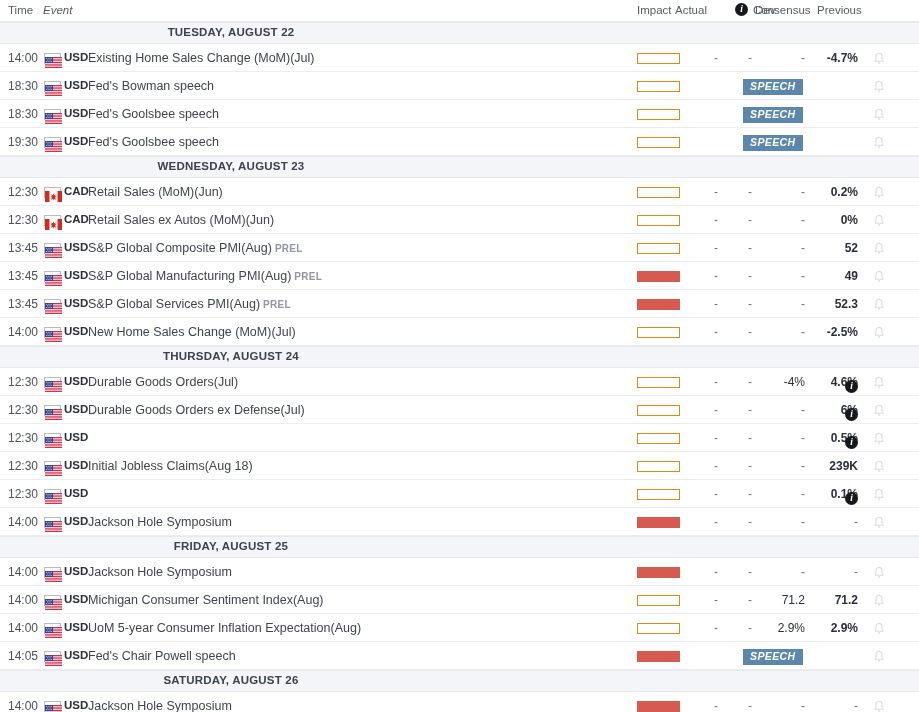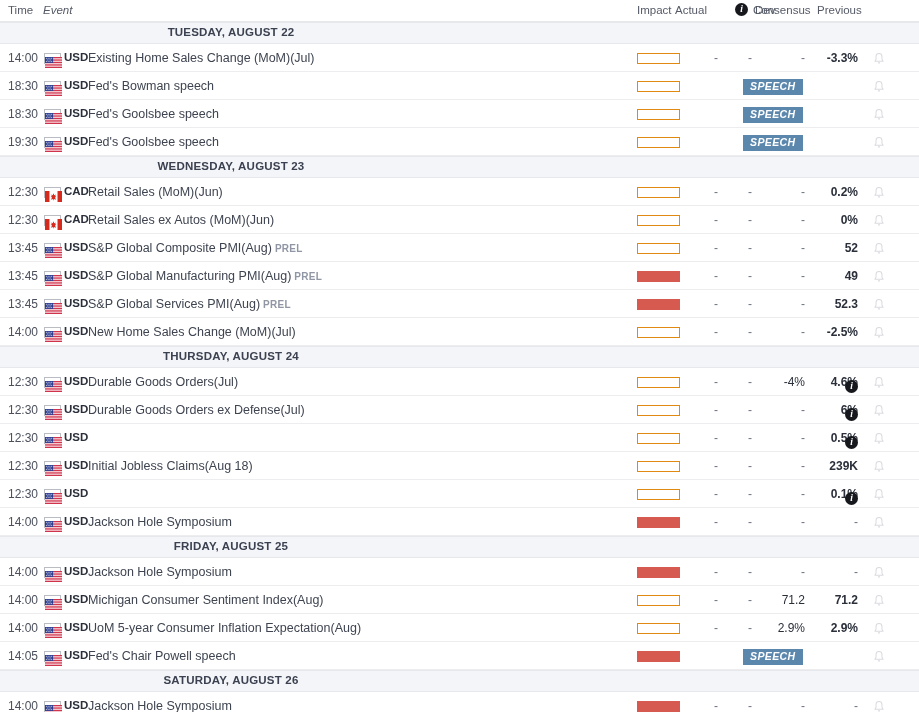--- a/index.html
+++ b/index.html
@@ -213,21 +213,21 @@
               <rect x="5" y="5" width="1" height="1"></rect>
               <rect x="7" y="5" width="1" height="1"></rect>
             </g>
           </svg></span>
         <span class="ev-ccy">USD</span>
         <span class="ev-name"><span>Existing Home Sales Change (MoM)(Jul)</span></span>
         <span class="impact medium"><span class="fill"></span></span>
         <span class="val v-actual dash">-</span>
         <span class="val v-dev dash">-</span>
         <span class="val v-consensus dash">-</span>
-        <span class="val v-previous">-3.3%</span>
+        <span class="val v-previous">-4.7%</span>
         <span class="bell">
           <svg viewBox="0 0 16 16" width="14" height="14">
             <path d="M8 1.6 C 6.0 1.6 4.6 3.1 4.6 5.0 L4.6 8.3 L3.3 10.6 L12.7 10.6 L11.4 8.3 L11.4 5.0 C 11.4 3.1 10.0 1.6 8 1.6 Z" fill="none" stroke="#d9dbe0" stroke-width="1.15" stroke-linejoin="round"></path>
             <path d="M6.7 11.6 C 6.9 12.7 7.4 13.3 8 13.3 C 8.6 13.3 9.1 12.7 9.3 11.6 Z" fill="#d9dbe0"></path>
           </svg>
         </span>
       </div>
       <div class="event-row">
         <span class="ev-time">18:30</span>
         <span class="ev-flag"><svg viewBox="0 0 19 13" width="17" height="11" preserveAspectRatio="none">

